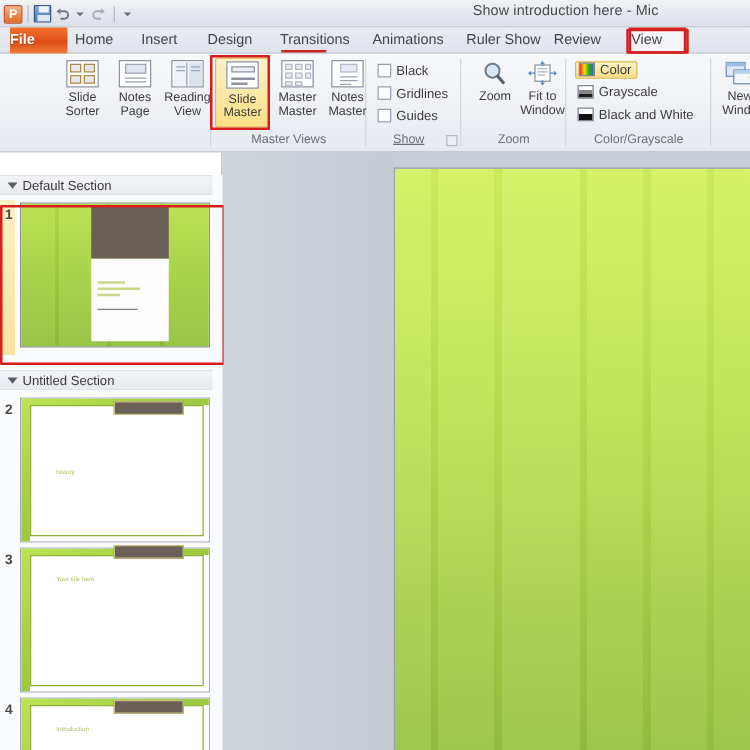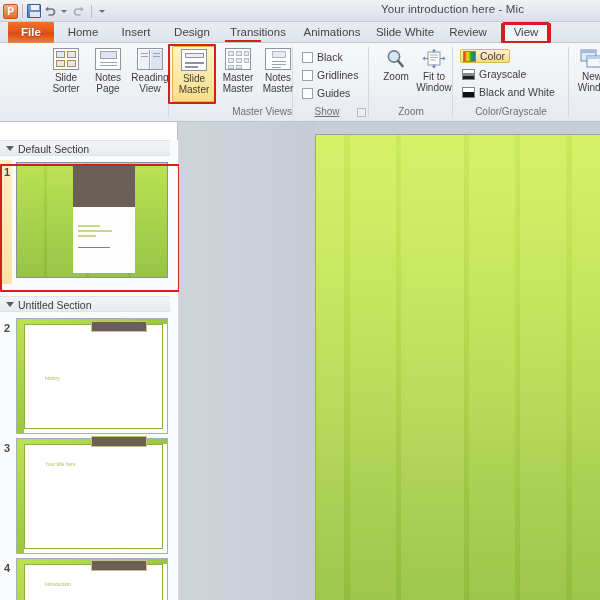--- a/index.html
+++ b/index.html
@@ -50,21 +50,21 @@
   }
 
   
   .tabstrip{
     position:absolute; left:0; top:22px; width:600px; height:21px;
     background:linear-gradient(to bottom,#e9ecf2 0%,#dfe3ec 100%);
     border-bottom:1px solid #c3c7d1;
   }
   .tab{
     position:absolute; top:0; height:21px; line-height:21px;
-    font-size:11.5px; color:#444; text-align:center; cursor:default;
+    font-size:11.5px; color:#444; text-align:left; cursor:default;
     white-space:nowrap;
   }
   .tab.file{
     left:8px;width:46px;color:#fff;font-weight:bold;
     background:linear-gradient(to bottom,#f0712b 0%,#e1541c 48%,#d94a14 52%,#ef7e3b 100%);
     border-radius:1px;
     text-shadow:0 1px 1px rgba(120,40,0,.6);
   }
   .tab.active-view{
     border:2px solid #d51f1f;
@@ -246,31 +246,31 @@
       <div class="dd-caret"></div>
       <div class="arrow-ic">
         <svg width="14" height="14" viewBox="0 0 14 14">
           <path d="M10 5 H5.5 a3 3 0 0 0 0 6 H8" stroke="#a6adb8" stroke-width="1.6" fill="none" stroke-linecap="round"></path>
           <path d="M8.8 2.6 L11.8 5.2 L8.6 7.4 Z" fill="#a6adb8"></path>
         </svg>
       </div>
       <div class="qat-sep2"></div>
       <div class="dd-caret"></div>
     </div>
-    <div class="doctitle">Your introduction here  -  Mic</div>
+    <div class="doctitle">Show introduction here  -  Mic</div>
   </div>
 
   <div class="tabstrip">
     <div class="tab file" style="left:8px;width:46px;">File</div>
     <div class="tab" style="left:60px;width:46px;">Home</div>
     <div class="tab" style="left:113px;width:46px;">Insert</div>
     <div class="tab" style="left:166px;width:52px;">Design</div>
     <div class="tab" style="left:224px;width:68px;">Transitions</div>
     <div class="tab" style="left:298px;width:68px;">Animations</div>
-    <div class="tab" style="left:373px;width:64px;">Slide White</div>
+    <div class="tab" style="left:373px;width:64px;">Ruler Show</div>
     <div class="tab" style="left:443px;width:50px;">Review</div>
     <div class="tab active-view" style="left:503px;width:46px;">View</div>
   </div>
   <div class="design-mark"></div>
 
   <div class="ribbon">
     <div class="ribbon-body">
 
       <div class="grp-div" style="left:168px;"></div>
       <div class="grp-div" style="left:292px;"></div>
@@ -403,21 +403,21 @@
             <rect x="8" y="8" width="15" height="3" fill="#b6d0ec"></rect>
             <path d="M21 13 l2.2 0 l0 -2.2 l1.6 0 l0 2.2 l2.2 0 l0 1.6 l-2.2 0 l0 2.2 l-1.6 0 l0 -2.2 l-2.2 0 z" fill="#f0a830" stroke="#c0801c" stroke-width=".6"></path>
           </svg>
         </span>
         <span class="lb">New</span>
         <span class="lb">Windo</span>
       </div>
     </div>
 
     <div class="grp-labels">
-      <div class="grp-label" style="left:170px;width:122px;text-align:right;">Master Views</div>
+      <div class="grp-label" style="left:170px;width:122px;">Master Views</div>
       <div class="grp-label" style="left:294px;width:66px;text-decoration:underline;">Show</div>
       <div class="grp-label" style="left:370px;width:82px;">Zoom</div>
       <div class="grp-label" style="left:454px;width:114px;">Color/Grayscale</div>
       <div class="dlg-launch" style="left:357px;top:3px;"></div>
     </div>
   </div>
 
   <div class="redbox" style="left:501px;top:23px;width:50px;height:20px;"></div>
   <div class="redbox" style="left:168px;top:44px;width:48px;height:60px;"></div>
 

